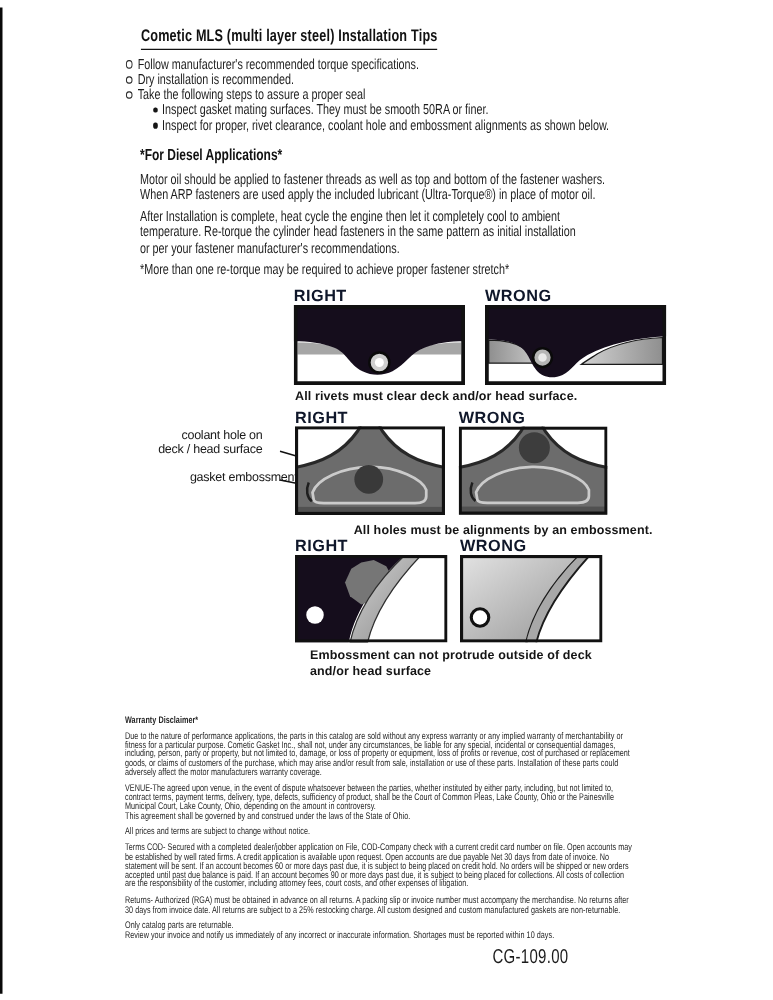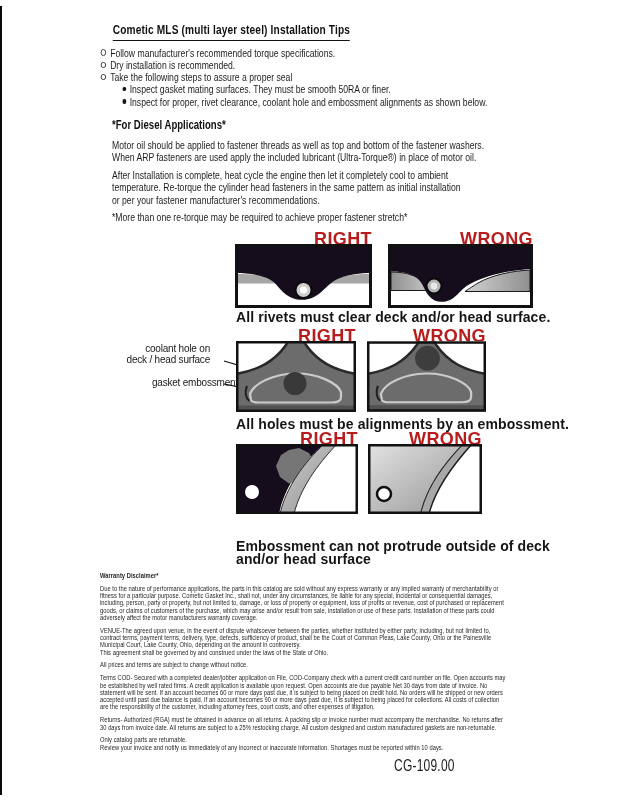--- a/index.html
+++ b/index.html
@@ -18,22 +18,22 @@
   .bullets { margin-top:6px; font-size:11.5px; line-height:12.3px; }
   .b-row { display:flex; }
   .b-icon { flex:none; width:4.5px; height:4.5px; border:1.1px solid #2a2a2a; border-radius:50%; margin:2.8px 6px 0 1px; }
   .sb-row { display:flex; margin-left:30px; }
   .sb-icon { flex:none; width:4.5px; height:4.5px; background:#151515; border-radius:50%; margin:3.5px 5px 0 0; }
   .diesel-h { margin:9px 0 0 16px; font-size:12.8px; font-weight:bold; color:#111; }
   .para { margin:7px 0 0 16px; font-size:11.5px; line-height:12.4px; white-space:pre-line; }
   .para.gap { margin-top:5px; }
 
   .dg { position:absolute; }
-  .dg-label { font-size:18px; font-weight:bold; text-align:right; letter-spacing:.4px; color:#b91c1c; }
-  .dg-cap { font-size:14px; font-weight:bold; letter-spacing:.1px; line-height:13px; white-space:pre-line; color:#151515; }
+  .dg-label { font-size:13px; font-weight:bold; text-align:left; letter-spacing:.4px; color:#0f172a; }
+  .dg-cap { font-size:10px; font-weight:bold; letter-spacing:.1px; line-height:13px; white-space:pre-line; color:#151515; }
   .dg-cap.center { text-align:center; }
   .side-label { position:absolute; font-size:10px; text-align:right; line-height:11px; white-space:pre-line; letter-spacing:-.2px; color:#191919; }
   svg { display:block; }
 
   .disclaimer { position:absolute; left:100px; top:572px; width:600px; font-size:7.7px; line-height:7.3px; letter-spacing:.05px; color:#262626; }
   .disclaimer .dp { margin:0 0 5.5px 0; white-space:pre-line; }
   .d-head { font-weight:bold; }
   .footer-code { position:absolute; left:394px; top:757px; font-size:16px; letter-spacing:.3px; color:#1b1b1b; }
 </style>
 </head>
@@ -191,21 +191,21 @@
       <rect x="0" y="0" width="114" height="70" fill="#ffffff"></rect>
       <path d="M0,0 H96 C76,20 59,44 53,70 H0 Z" fill="url(#r3s)"></path>
       <path d="M96,0 C76,20 59,44 53,70" fill="none" stroke="#1c1c1c" stroke-width="2"></path>
       <path d="M96,0 C76,20 59,44 53,70 H61 C67,46 84,22 104,0 Z" fill="#a8a8a8"></path>
       <path d="M104,0 C84,22 67,46 61,70" fill="none" stroke="#1c1c1c" stroke-width="1.5"></path>
       <circle cx="16" cy="50" r="7" fill="#ffffff" stroke="#111111" stroke-width="2.5"></circle>
       <rect x="1.25" y="1.25" width="111.5" height="67.5" fill="none" stroke="#111111" stroke-width="2.5"></rect>
     </svg>
   </div>
 
-  <div class="dg dg-cap" style="left:236px; top:518px;margin-top:22px;">Embossment can not protrude outside of deck
+  <div class="dg dg-cap" style="left:248px; top:518px;">Embossment can not protrude outside of deck
 and/or head surface</div>
 
   <div class="disclaimer cx">
     <div class="dp d-head">Warranty Disclaimer*</div>
     <div class="dp">Due to the nature of performance applications, the parts in this catalog are sold without any express warranty or any implied warranty of merchantability or
 fitness for a particular purpose.  Cometic Gasket Inc., shall not, under any circumstances, be liable for any special, incidental or consequential damages,
 including, person, party or property, but not limited to, damage, or loss of property or equipment, loss of profits or revenue, cost of purchased or replacement
 goods, or claims of customers of the purchase, which may arise and/or result from sale, installation or use of these parts.  Installation of these parts could
 adversely affect the motor manufacturers warranty coverage.</div>
     <div class="dp">VENUE-The agreed upon venue, in the event of dispute whatsoever between the parties, whether instituted by either party, including, but not limited to,

